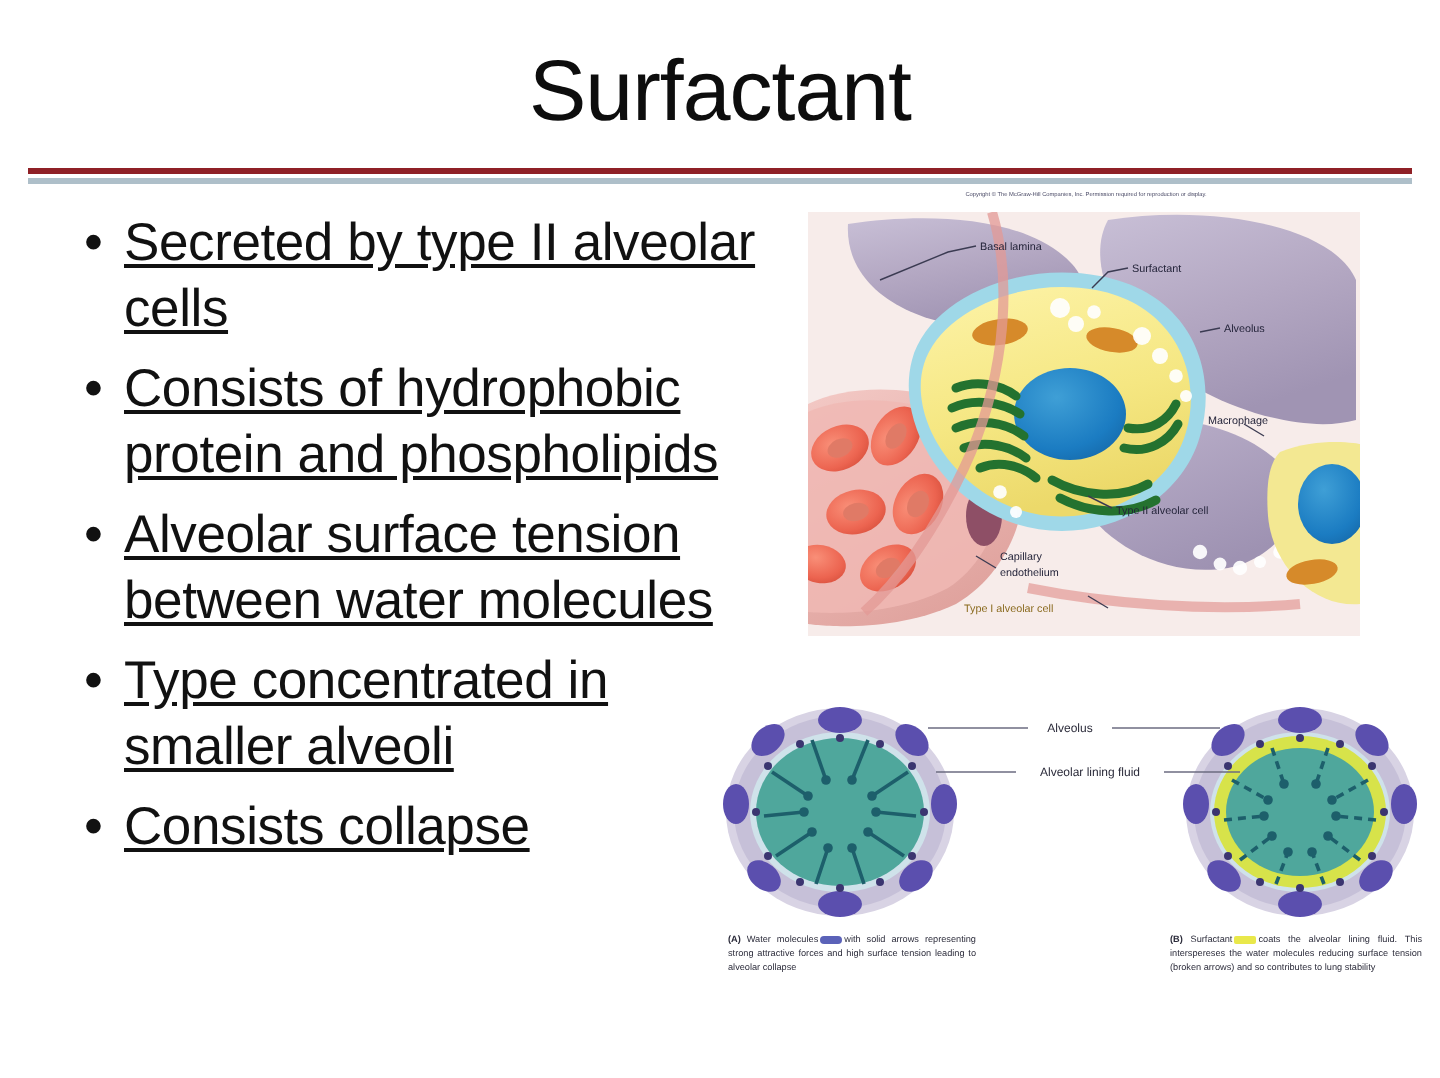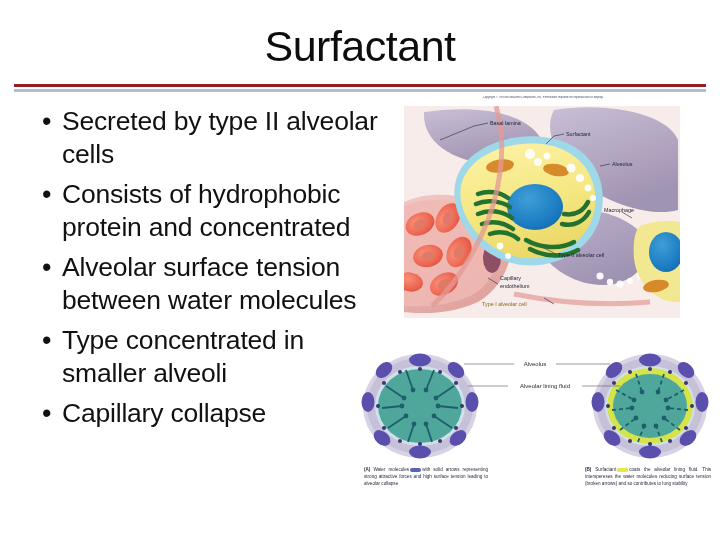--- a/index.html
+++ b/index.html
@@ -70,20 +70,21 @@
     color: #111111;
     text-align: left;
     padding-left: 6px;
   }
   .bullet-text {
     flex: 1 1 auto;
     font-size: 26.5px;
     line-height: 33px;
     color: #111111;
     letter-spacing: -0.2px;
+    text-decoration: underline;
   }
 
   
   .fig-top {
     position: absolute;
     left: 400px; top: 96px;
     width: 282px; height: 226px;
     background: #ffffff;
   }
   .fig-top-credit {
@@ -156,36 +157,36 @@
 
   <div class="bullets">
 
     <div class="bullet-row">
       <div class="bullet-dot">•</div>
       <div class="bullet-text">Secreted by type II alveolar cells</div>
     </div>
 
     <div class="bullet-row">
       <div class="bullet-dot">•</div>
-      <div class="bullet-text">Consists of hydrophobic protein and concentrated</div>
+      <div class="bullet-text">Consists of hydrophobic protein and phospholipids</div>
     </div>
 
     <div class="bullet-row">
       <div class="bullet-dot">•</div>
       <div class="bullet-text">Alveolar surface tension between water molecules</div>
     </div>
 
     <div class="bullet-row">
       <div class="bullet-dot">•</div>
       <div class="bullet-text">Type concentrated in smaller alveoli</div>
     </div>
 
     <div class="bullet-row">
       <div class="bullet-dot">•</div>
-      <div class="bullet-text">Capillary collapse</div>
+      <div class="bullet-text">Consists collapse</div>
     </div>
 
   </div>
 
   <div class="fig-top">
 
     <div class="fig-top-credit">Copyright © The McGraw-Hill Companies, Inc. Permission required for reproduction or display.</div>
 
     <svg class="fig-top-canvas" viewBox="0 0 276 212">
       <defs>

